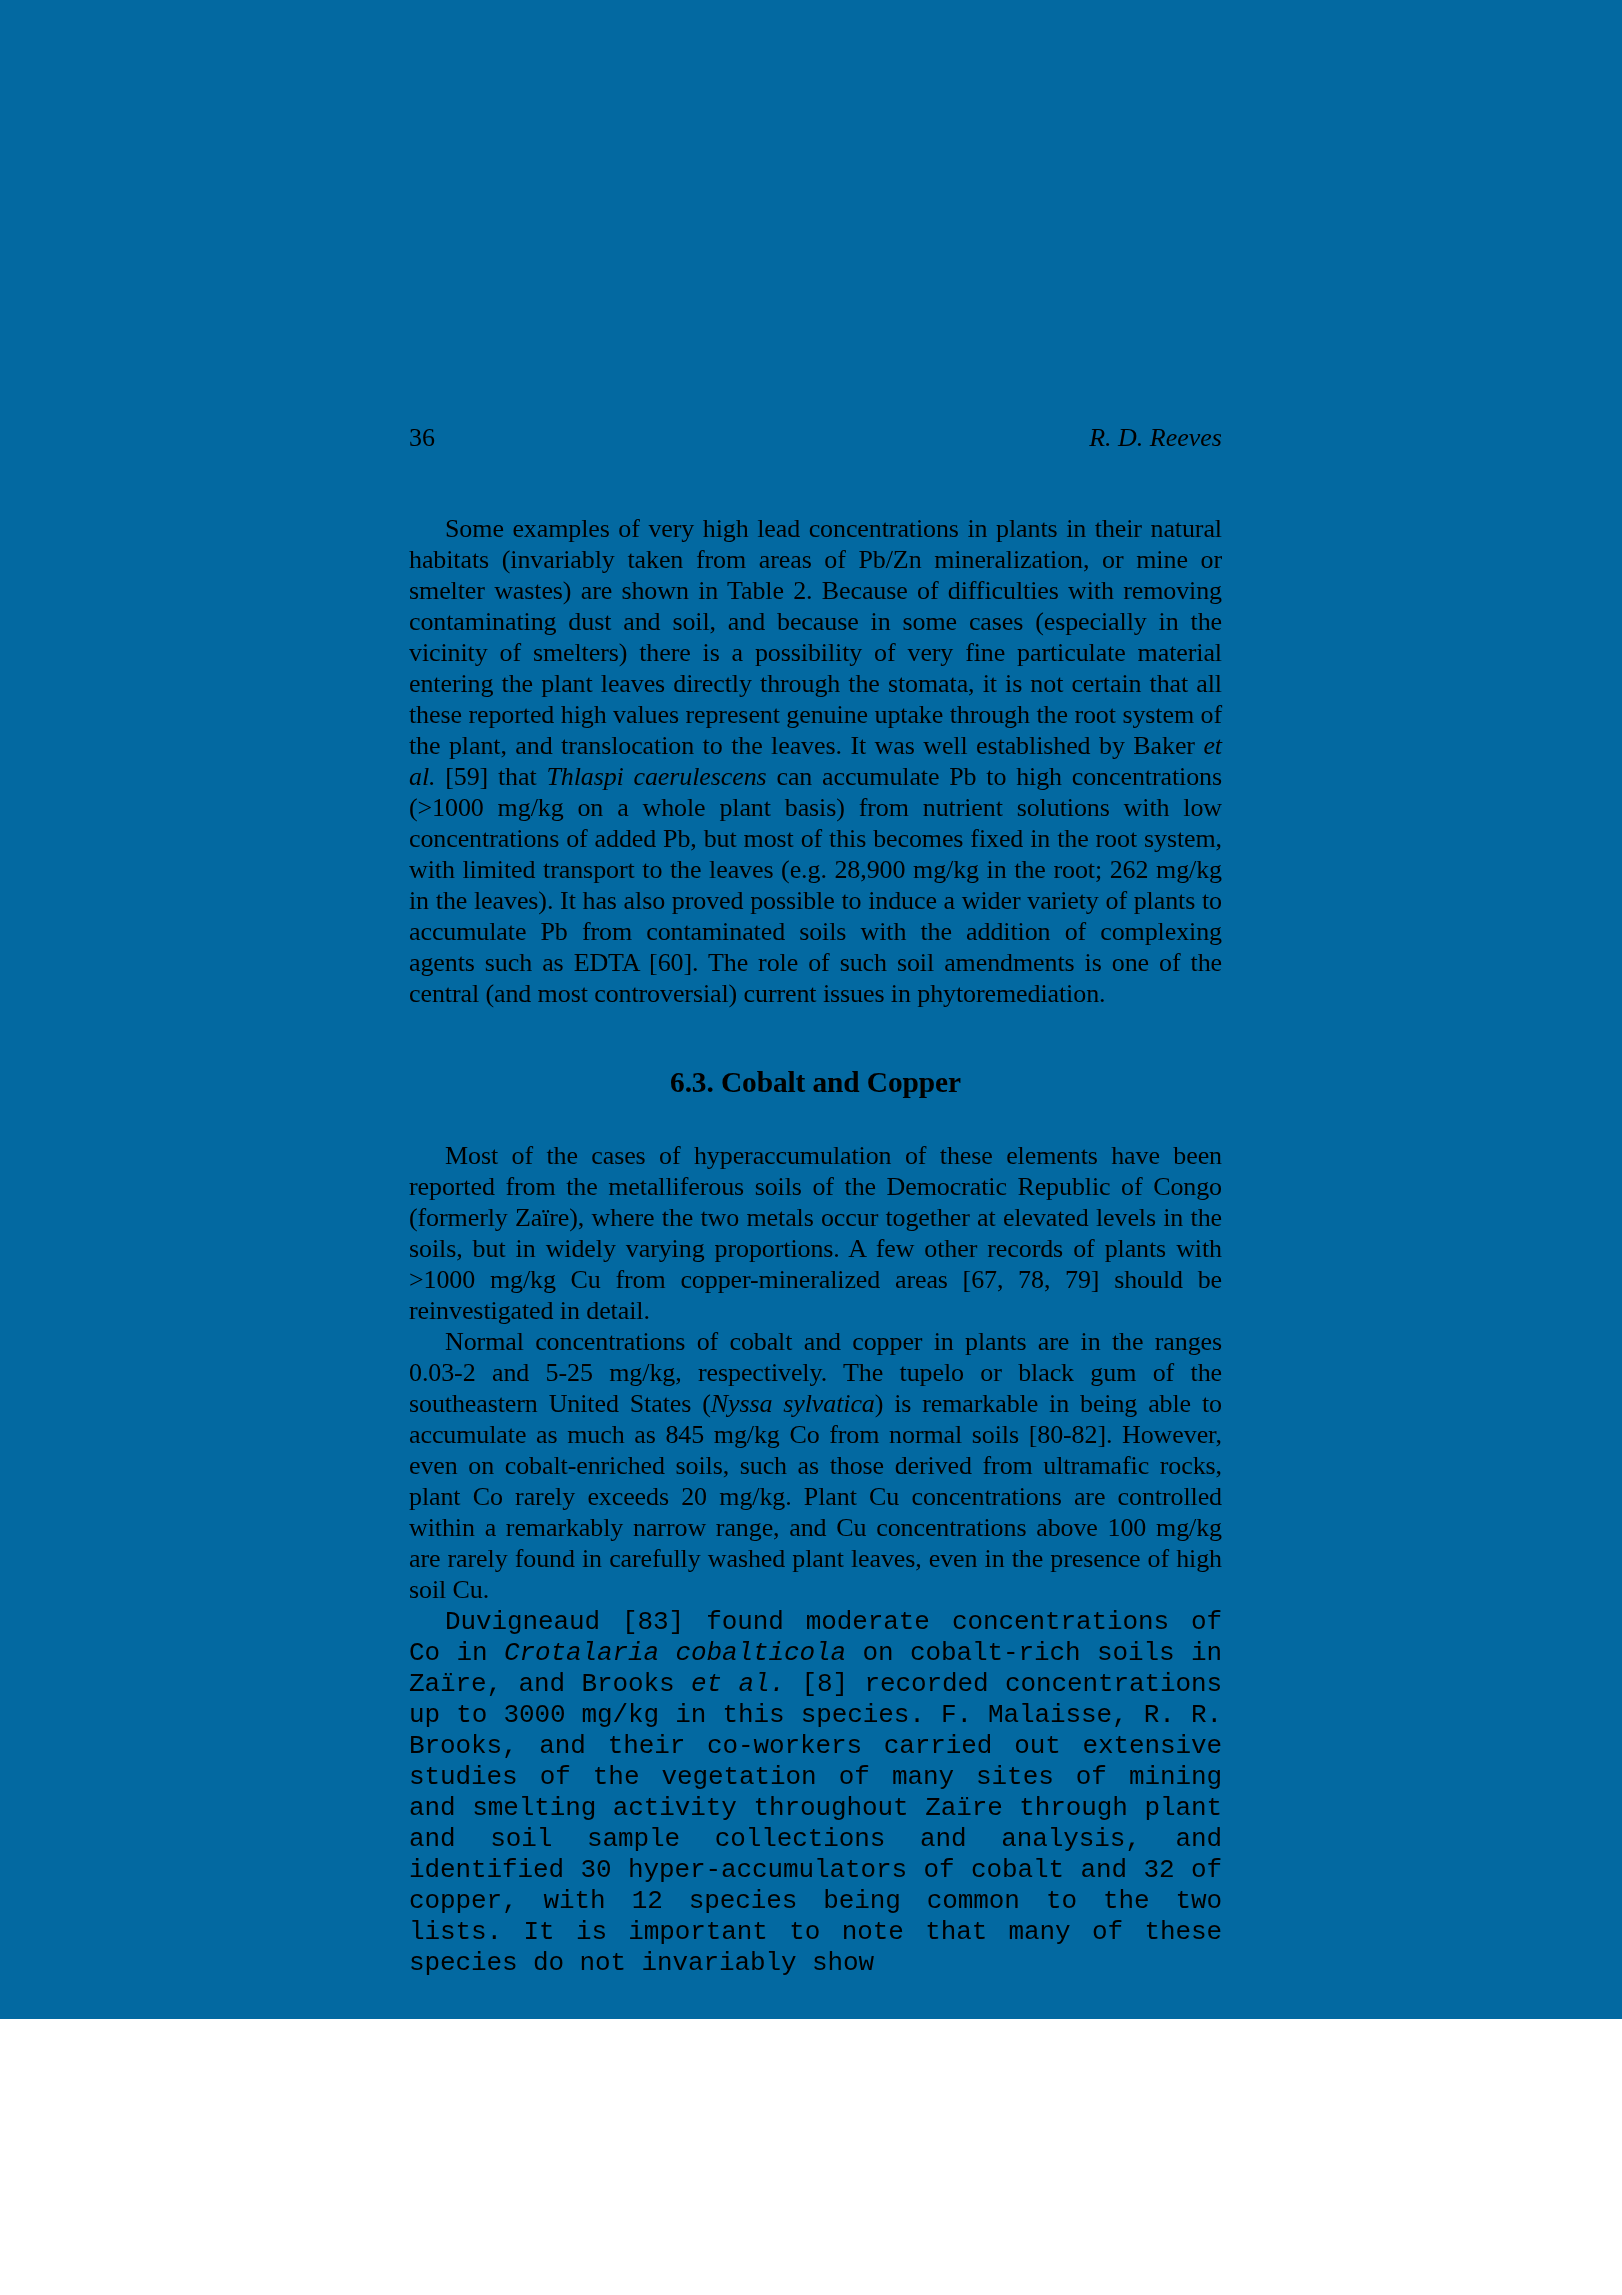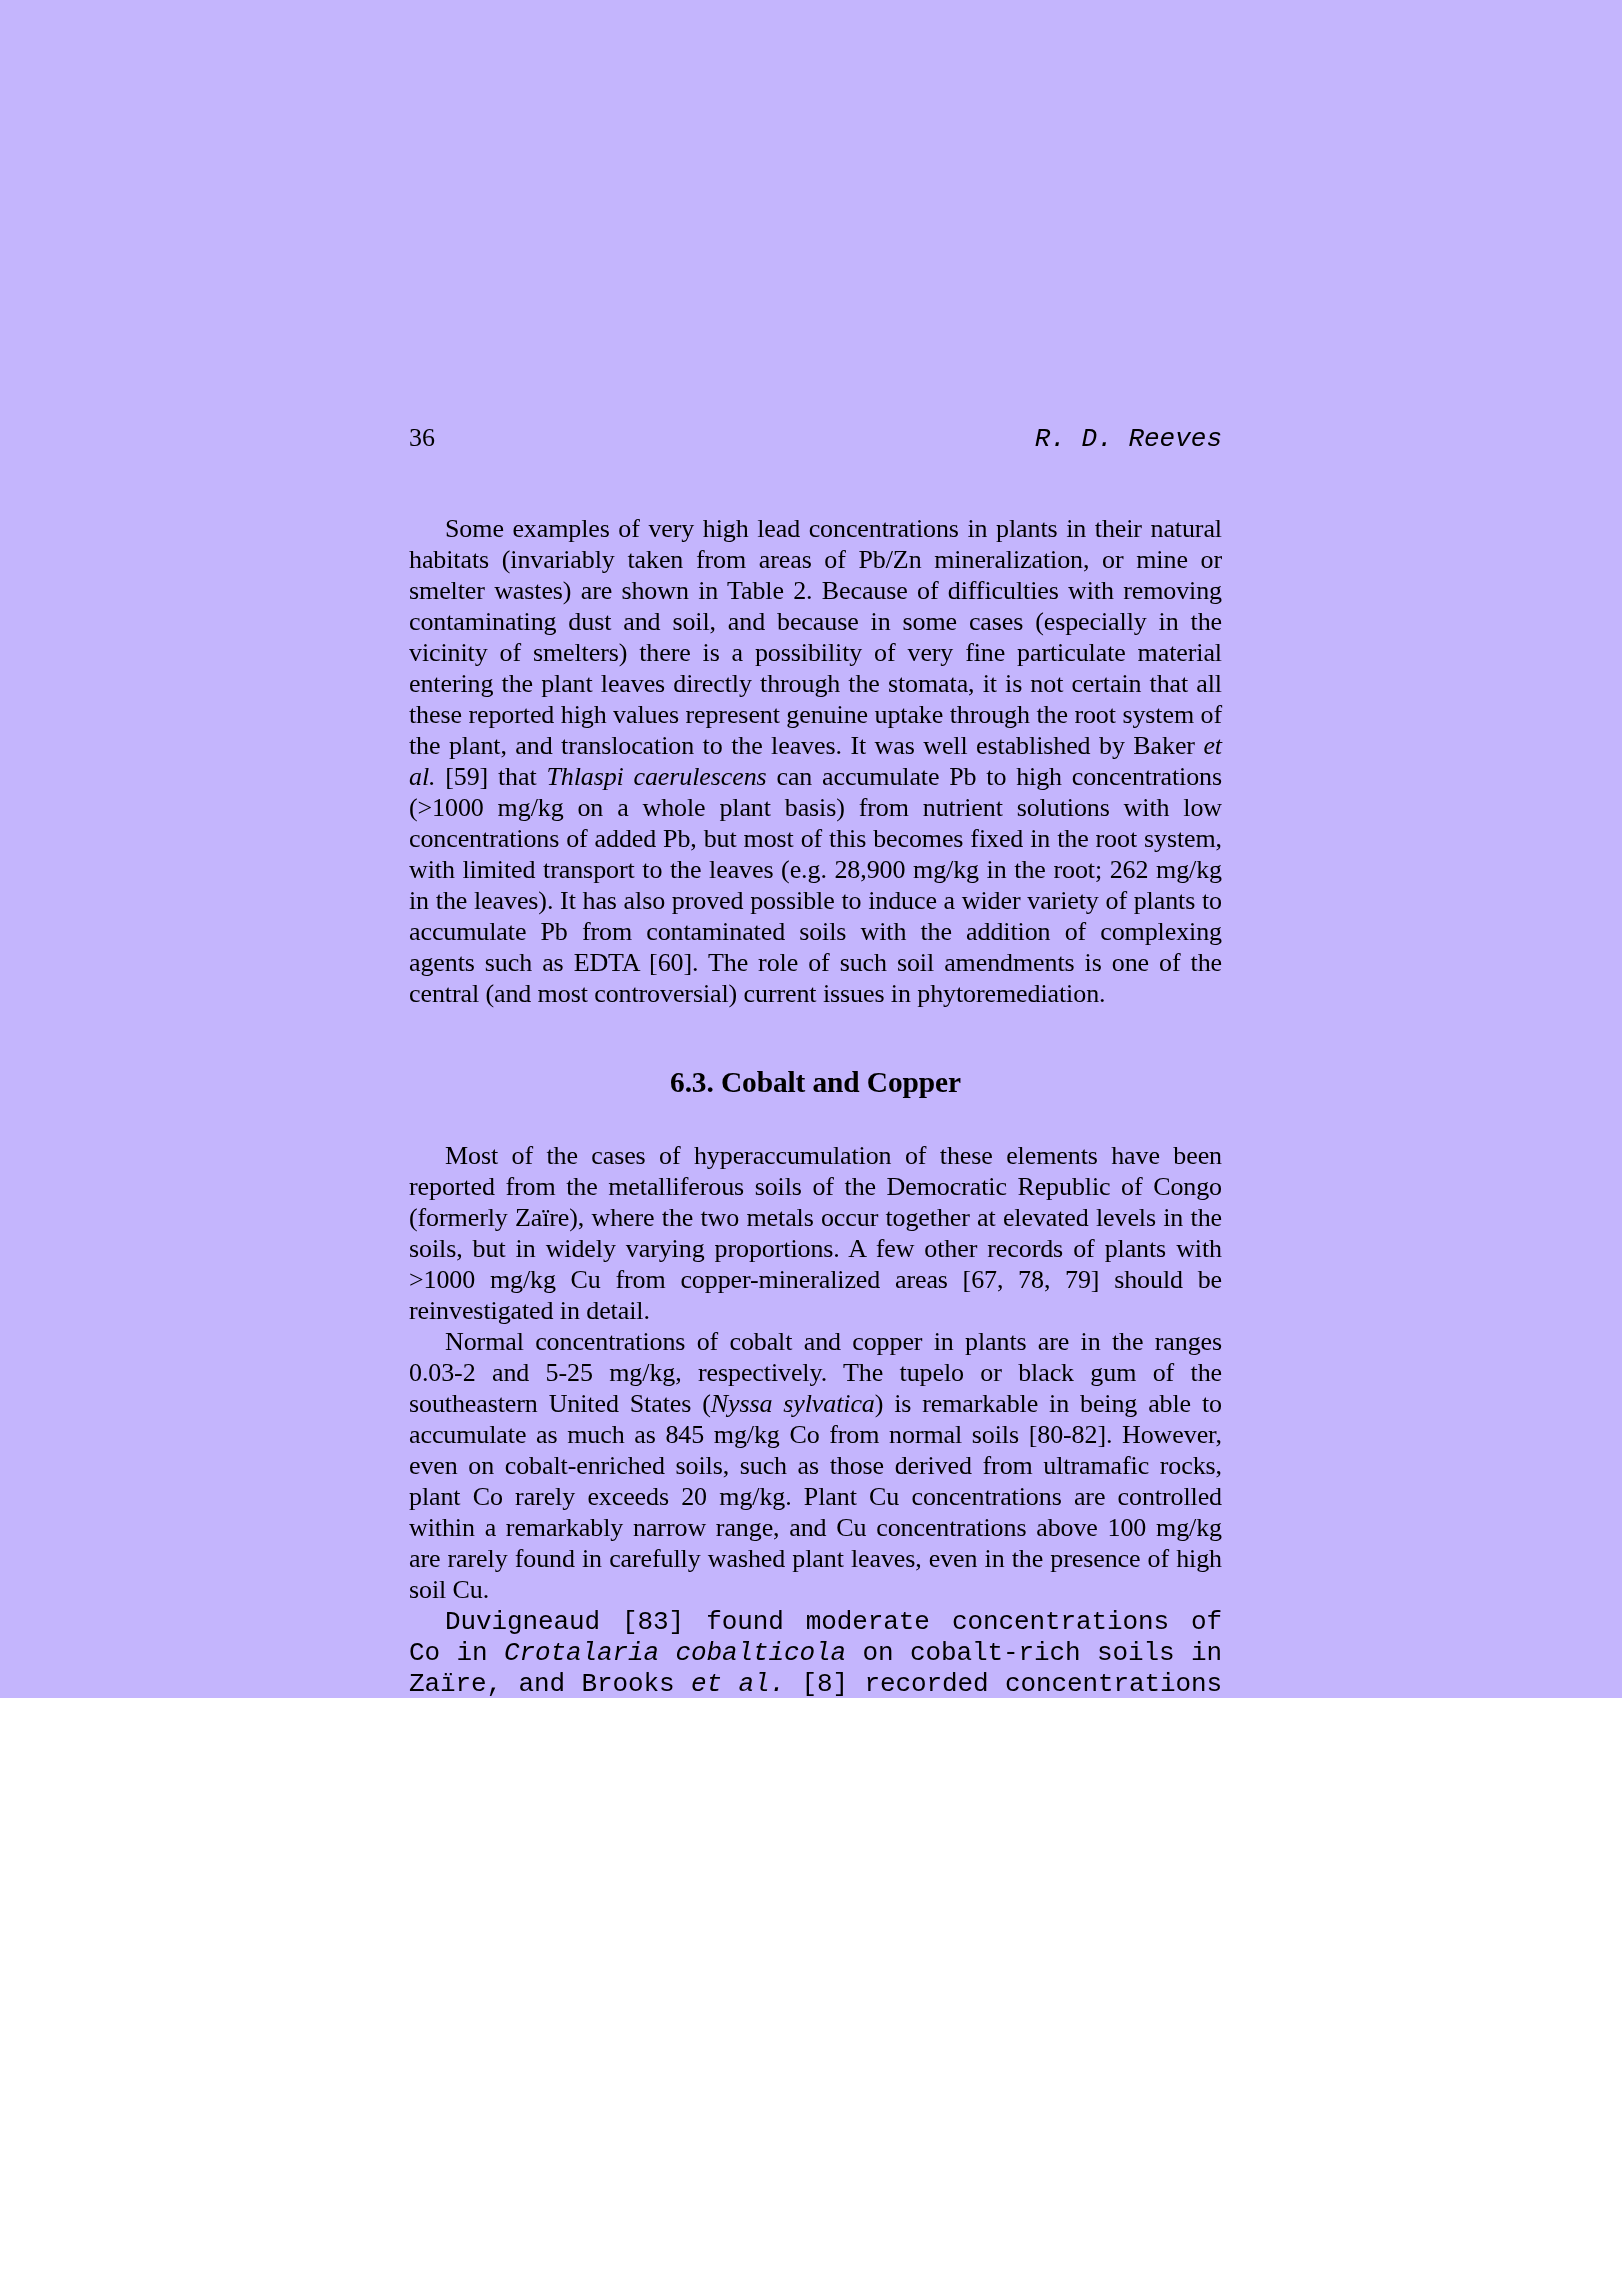--- a/index.html
+++ b/index.html
@@ -6,38 +6,37 @@
   body {
     width: 1622px;
     height: 2295px;
     background: #ffffff;
     color: #000000;
     font-family: "Liberation Serif", serif;
   }
   .page {
     position: relative;
     width: 1622px;
-    height: 1698px;
-    background: #c4b5fd;
+    height: 2019px;
+    background: #0369a1;
     overflow: hidden;
   }
   .running-header {
     position: absolute;
     top: 422px;
     left: 409px;
     width: 813px;
     display: flex;
     justify-content: space-between;
     align-items: baseline;
     font-size: 26px;
     line-height: 31px;
   }
   .running-header .author {
     font-style: italic;
-    font-family: Liberation Mono, monospace;
   }
   .content {
     position: absolute;
     top: 513px;
     left: 409px;
     width: 813px;
     font-size: 26px;
     line-height: 31px;
     text-align: justify;
     letter-spacing: -0.1px;

